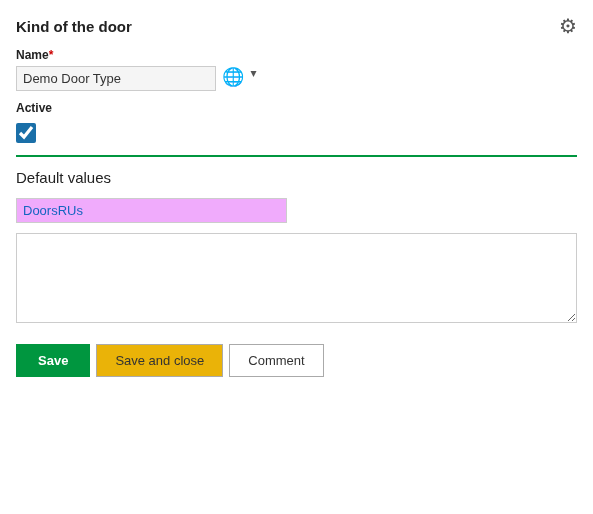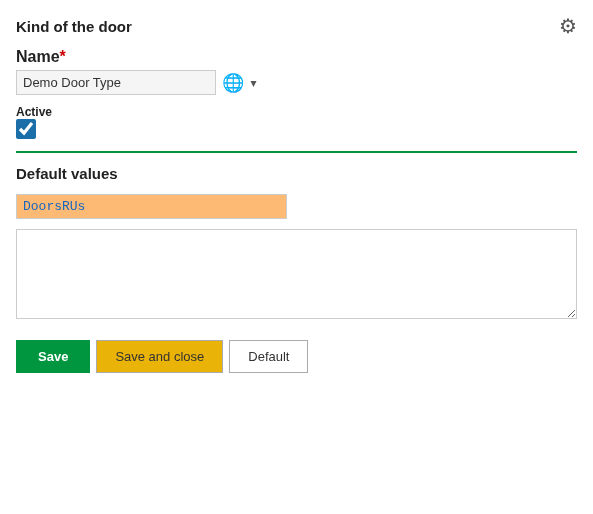--- a/index.html
+++ b/index.html
@@ -29,32 +29,31 @@
       font-weight: bold;
       color: #222;
     }
     .gear-icon {
       cursor: pointer;
       font-size: 20px;
       color: #555;
     }
 
     .field-label {
-      font-size: 16px;
+      font-size: 12px;
       font-weight: bold;
       margin-bottom: 4px;
       color: #222;
     }
     .required-star {
       color: #c00;
     }
 
     .name-row {
       display: flex;
-      align-items: center;
       gap: 6px;
       margin-bottom: 8px;
     }
     .name-input {
       width: 200px;
       padding: 4px 6px;
       border: 1px solid #ccc;
       font-size: 13px;
       color: #333;
       background: #f5f5f5;
@@ -66,21 +65,21 @@
     }
     .chevron-down-icon {
       font-size: 12px;
       color: #555;
       cursor: pointer;
     }
 
     .active-label {
       font-size: 12px;
       font-weight: bold;
-      margin-bottom: 0;
+      margin-bottom: 8px;
       color: #222;
     }
     .checkbox-active {
       width: 20px;
       height: 20px;
       cursor: pointer;
       accent-color: #1a6fa8;
     }
     .checkbox-wrapper {
       display: flex;
@@ -90,21 +89,21 @@
 
     .divider {
       border: none;
       border-top: 2px solid #00963f;
       margin: 12px 0;
     }
 
     
     .section-title-default {
       font-size: 15px;
-      font-weight: bold;
+      font-weight: normal;
       color: #222;
       margin-bottom: 12px;
     }
 
     .fields-grid {
       display: grid;
       grid-template-columns: 1fr 1fr;
       gap: 0 20px;
     }
 
@@ -120,22 +119,21 @@
       color: #1565c0;
       background: #fff;
     }
 
     .manufacturer-input {
       width: 100%;
       padding: 4px 6px;
       border: 1px solid #ccc;
       font-size: 13px;
       color: #1565c0;
-      background: #fdba74;
-      font-family: Liberation Mono, monospace;
+      background: #f0abfc;
     }
 
     .comment-group {
       margin-bottom: 14px;
     }
     .comment-textarea {
       width: 100%;
       height: 90px;
       padding: 4px 6px;
       border: 1px solid #ccc;
@@ -229,15 +227,15 @@
     </div>
   </div>
 
   <div class="comment-group">
     <textarea class="comment-textarea" style=""></textarea>
   </div>
 
   <div class="button-row">
     <button class="btn-save">Save</button>
     <button class="btn-save-close">Save and close</button>
-    <button class="btn-cancel">Default</button>
+    <button class="btn-cancel">Comment</button>
   </div>
 </div>
 
 </body></html>

